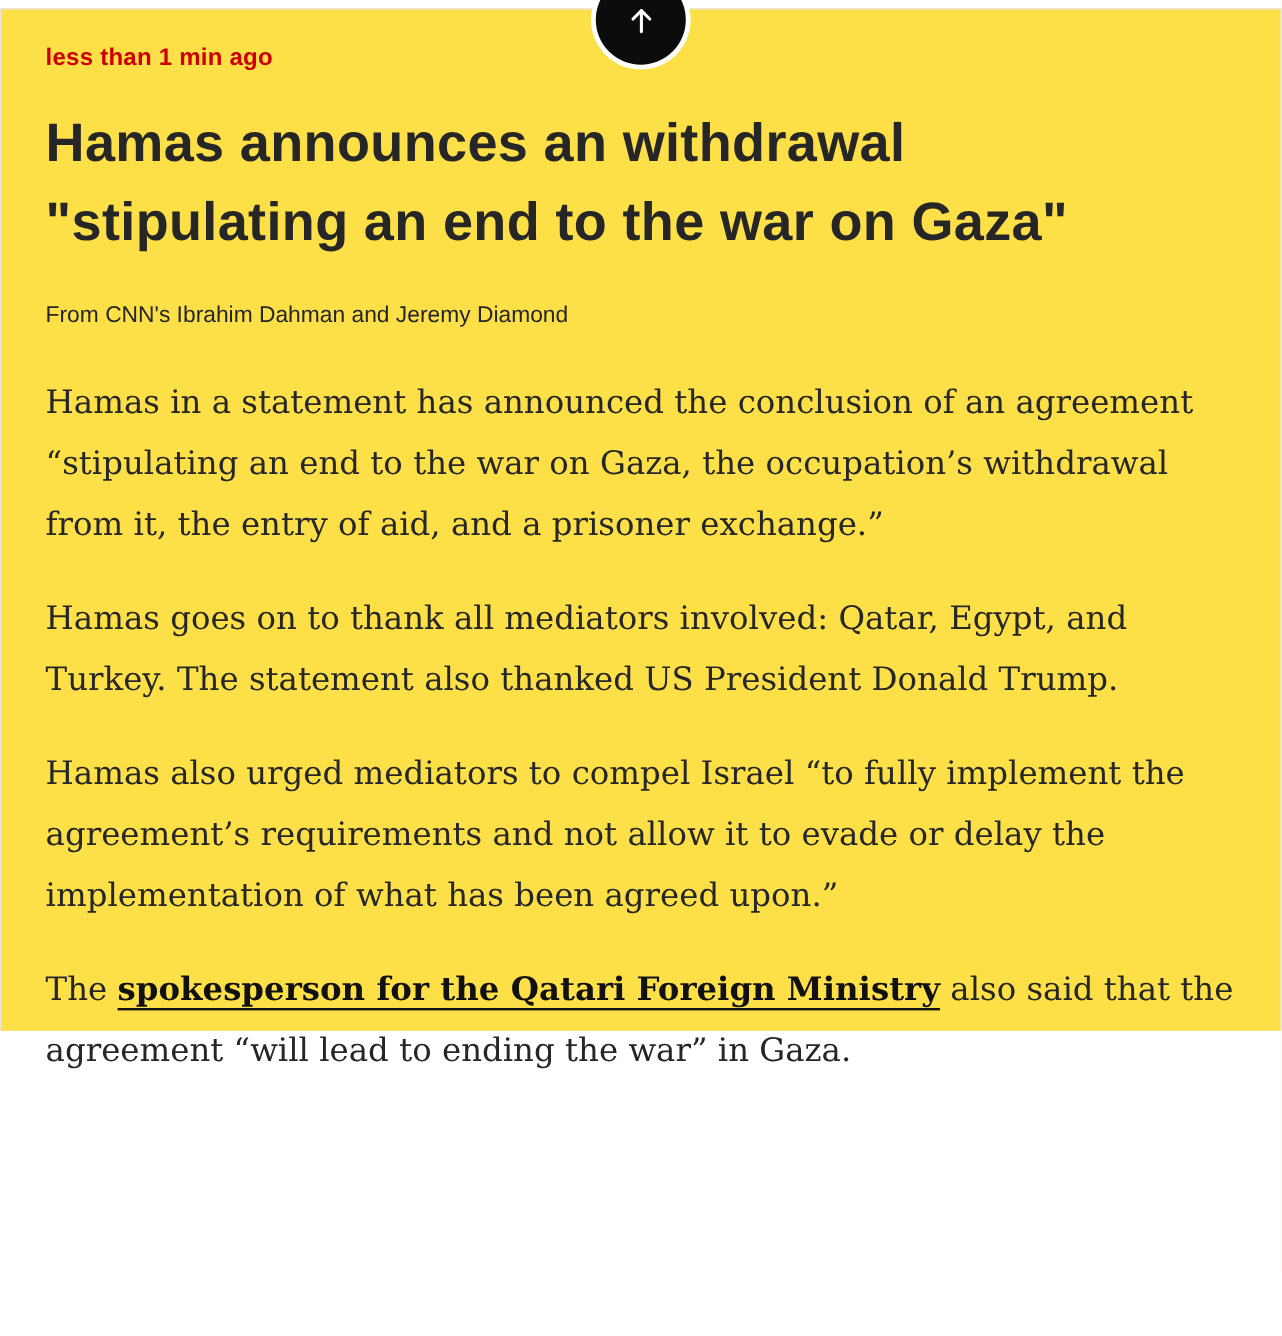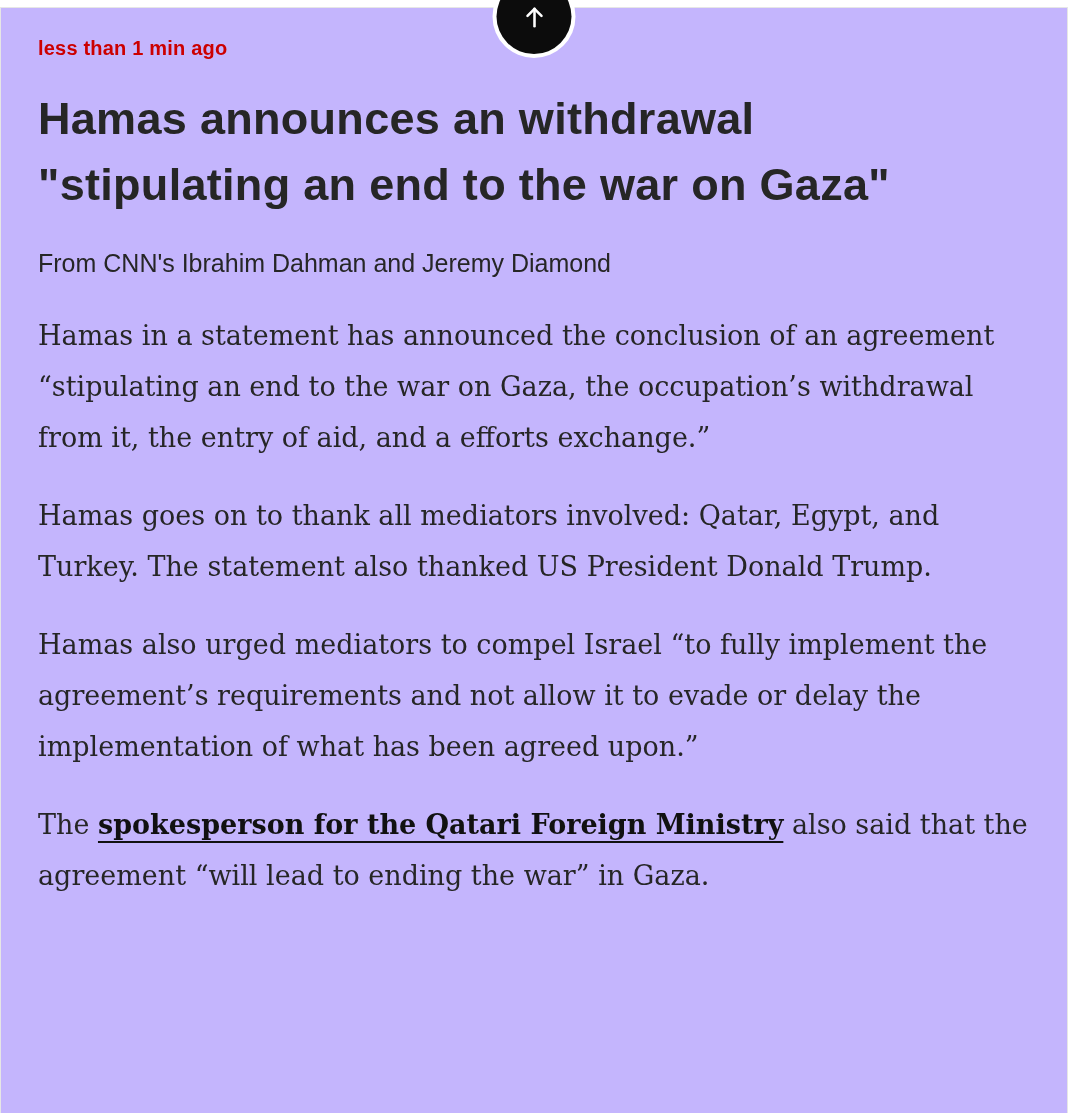--- a/index.html
+++ b/index.html
@@ -11,25 +11,25 @@
     width: 1068px;
     height: 1113px;
     overflow: hidden;
     font-family: "Liberation Sans", sans-serif;
     color: var(--text, #262626);
   }
   .card {
     position: relative;
     box-sizing: border-box;
     margin-top: 7px;
-    height: 1106px;
+    height: 852px;
     border: 1px solid var(--border, #e6e6e6);
     border-bottom: none;
     padding: 29px 30px 0 37px;
-    background: #c4b5fd;
+    background: #fde047;
   }
   .scroll-top {
     position: absolute;
     top: -29px;
     left: 50%;
     transform: translateX(-50%);
     width: 75px;
     height: 75px;
     border-radius: 50%;
     border: none;
@@ -53,21 +53,21 @@
     margin: 26px 0 0 0;
     font-size: 45px;
     line-height: 66px;
     font-weight: bold;
     letter-spacing: 0.3px;
     color: var(--text, #262626);
     white-space: pre-line;
   }
   .byline {
     margin-top: 33px;
-    font-size: 25px;
+    font-size: 19px;
     line-height: 24px;
     color: var(--text, #262626);
   }
   .article-body {
     margin-top: 35px;
   }
   .article-body p {
     font-family: "DejaVu Serif", serif;
     font-size: 27px;
     line-height: 51px;
@@ -102,21 +102,21 @@
   <div class="timestamp">less than 1 min ago</div>
 
   <h1 class="headline">Hamas announces an withdrawal
 "stipulating an end to the war on Gaza"</h1>
 
   <div class="byline">From CNN's Ibrahim Dahman and Jeremy Diamond</div>
 
   <div class="article-body">
     <p>Hamas in a statement has announced the conclusion of an agreement
 “stipulating an end to the war on Gaza, the occupation’s withdrawal
-from it, the entry of aid, and a efforts exchange.”</p>
+from it, the entry of aid, and a prisoner exchange.”</p>
     <p>Hamas goes on to thank all mediators involved: Qatar, Egypt, and
 Turkey. The statement also thanked US President Donald Trump.</p>
     <p>Hamas also urged mediators to compel Israel “to fully implement the
 agreement’s requirements and not allow it to evade or delay the
 implementation of what has been agreed upon.”</p>
     <p><span>The </span><a class="inline-link" href="#">spokesperson for the Qatari Foreign Ministry</a><span> also said that the
 agreement “will lead to ending the war” in Gaza.</span></p>
   </div>
 
 </div>

